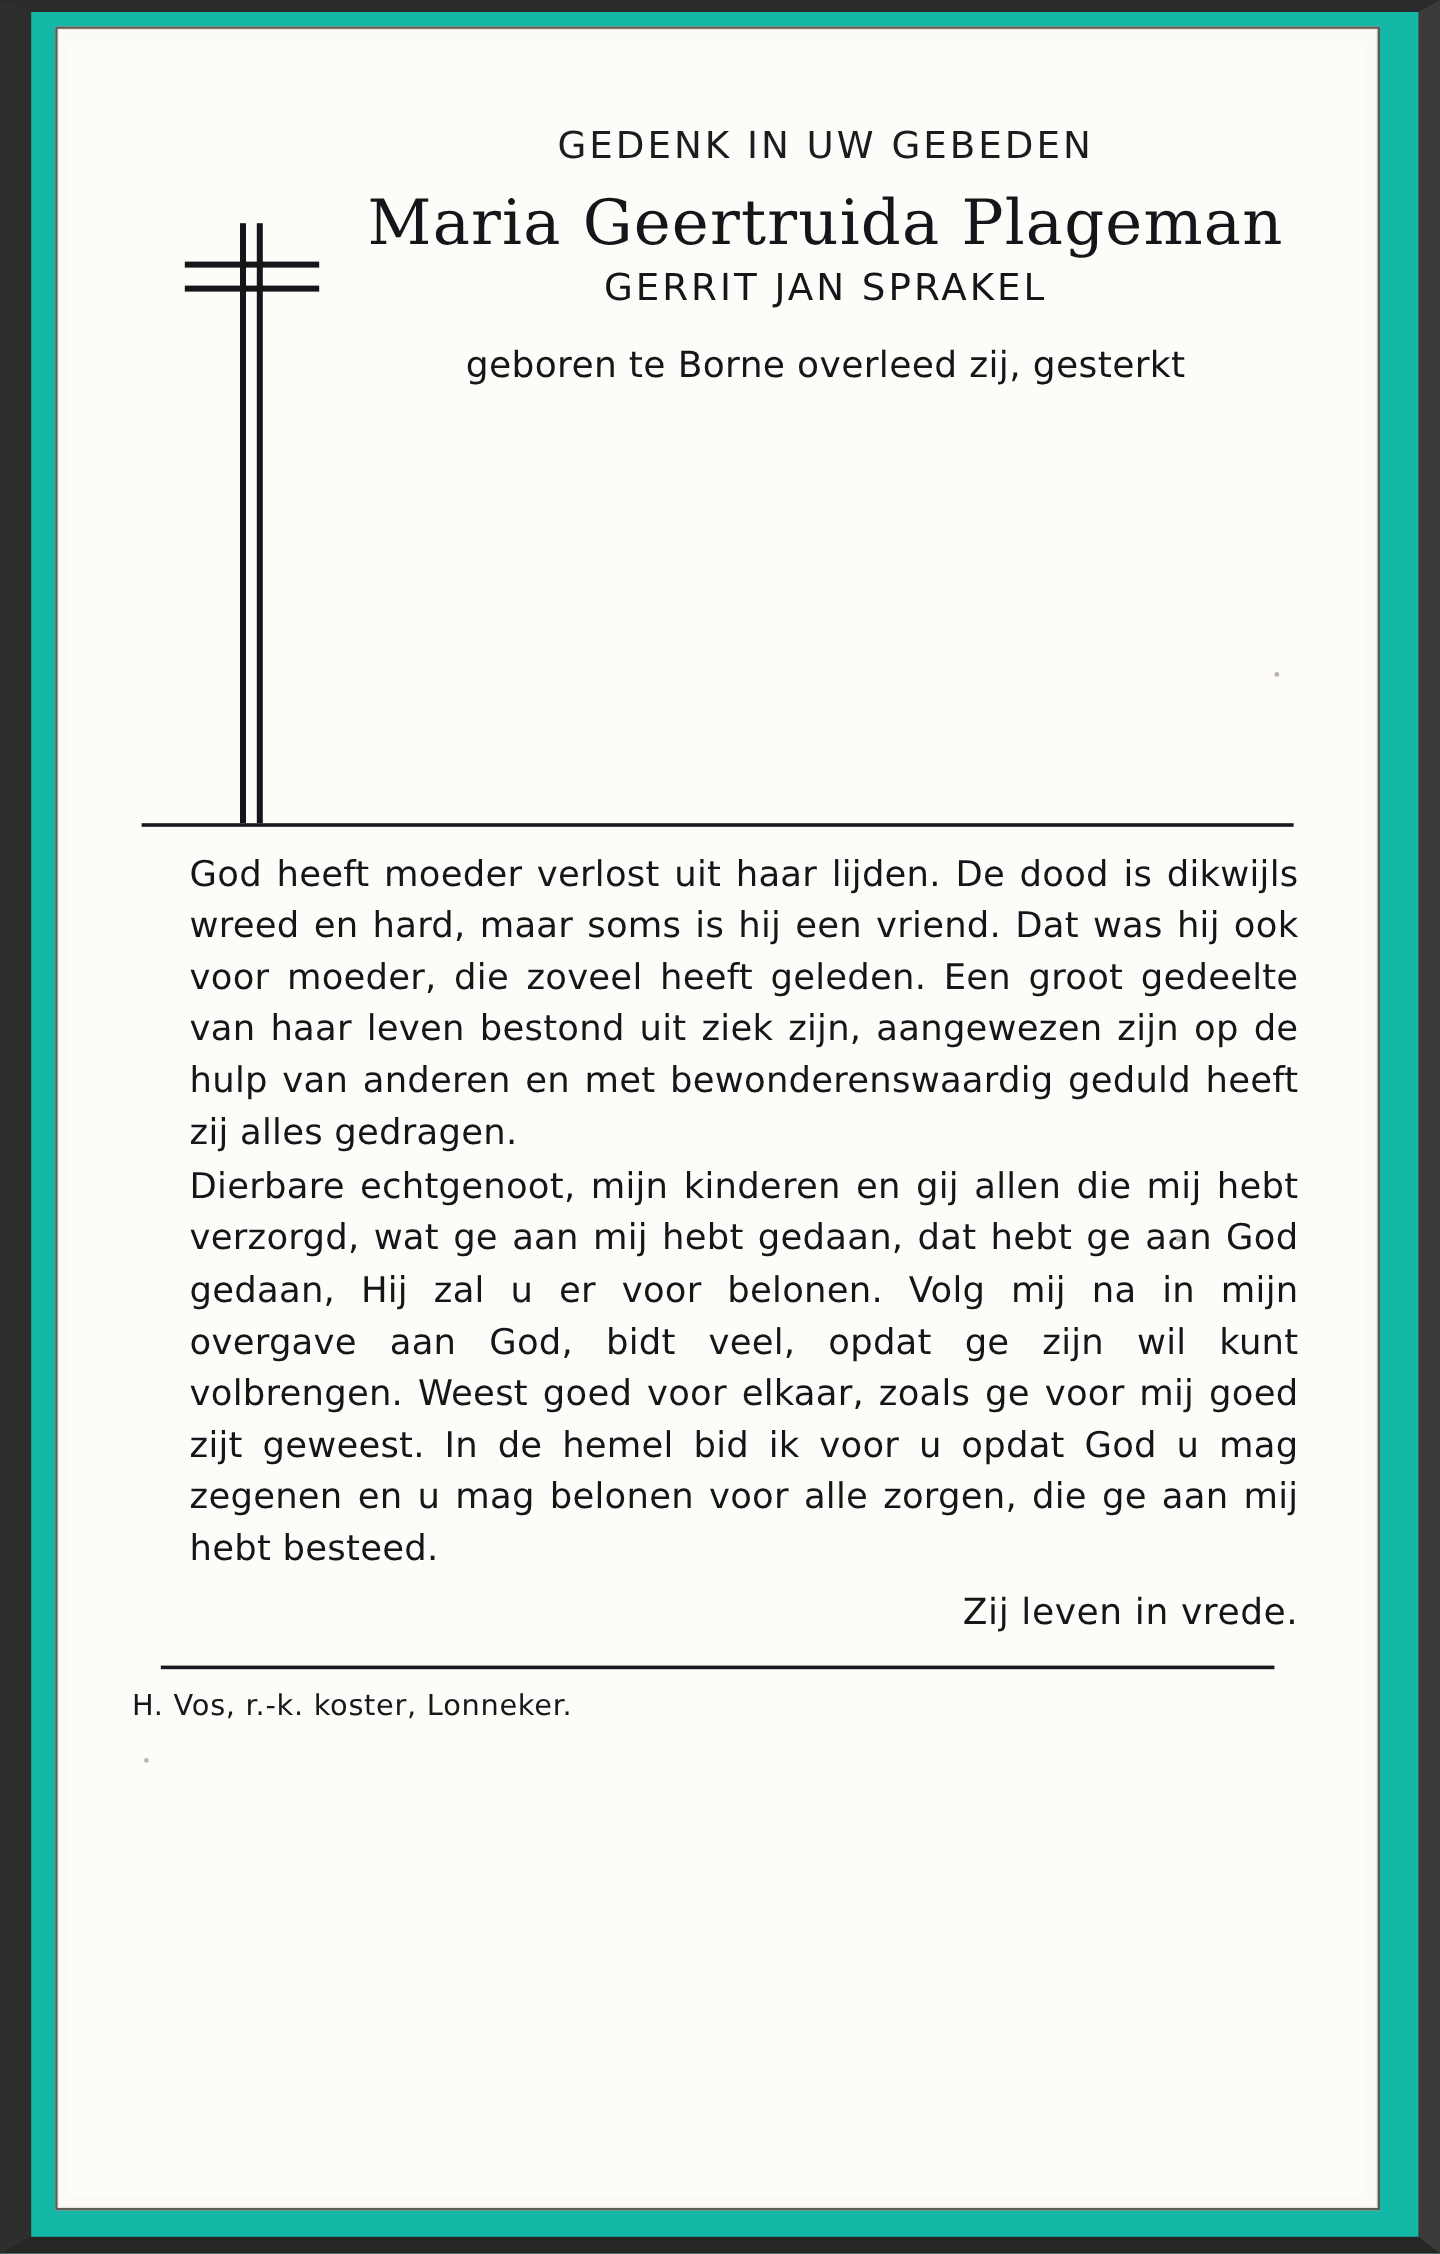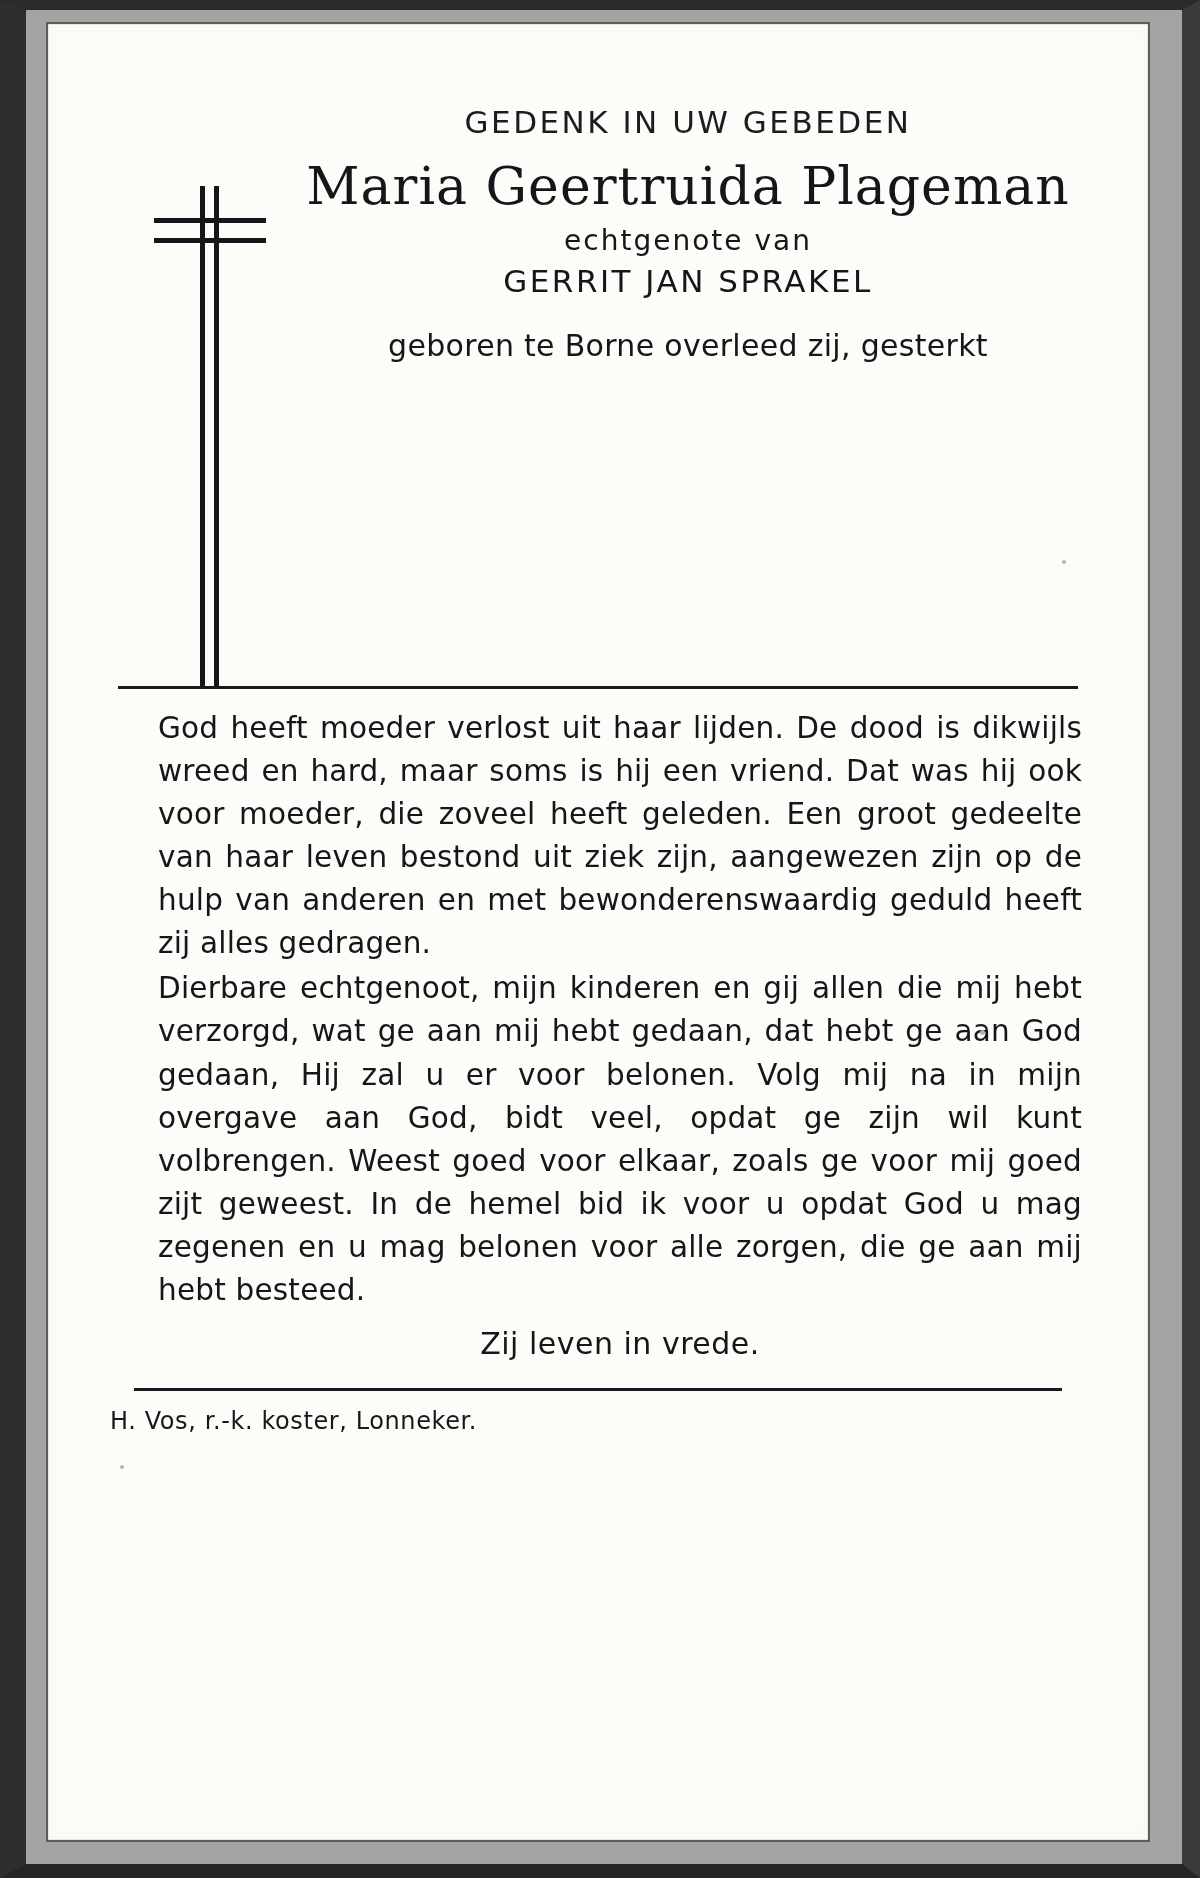--- a/index.html
+++ b/index.html
@@ -12,21 +12,21 @@
     height: 1878px;
     font-family: "DejaVu Sans", sans-serif;
     overflow: hidden;
   }
 
   
   .scan {
     position: relative;
     width: 1200px;
     height: 1878px;
-    background: #a3a3a3;
+    background: #14b8a6;
     box-sizing: border-box;
   }
 
   
   .scan::before {
     content: "";
     position: absolute;
     left: 0; top: 0; right: 0; bottom: 0;
     border-top: 10px solid #2b2b2b;
     border-left: 26px solid #2e2e2c;
@@ -164,21 +164,21 @@
   }
   .body-text p {
     margin: 0 0 0 0;
     text-align: justify;
     text-align-last: left;
   }
   .body-text p.second {
     margin-top: 2px;
   }
   .closing {
-    text-align: center;
+    text-align: right;
     font-size: 30px;
     margin-top: 10px;
     letter-spacing: 0.5px;
   }
 
   .rule-bottom {
     height: 3px;
     background: #191920;
     margin: 22px 24px 16px 24px;
   }
@@ -212,21 +212,20 @@
           <div class="v2"></div>
           <div class="h1"></div>
           <div class="h2"></div>
         </div>
 
         <div class="head-text">
           <div class="gedenk">GEDENK IN UW GEBEDEN</div>
 
           <div class="name">Maria Geertruida Plageman</div>
 
-          <div class="spouse-label">echtgenote van</div>
 
           <div class="spouse-name">GERRIT JAN SPRAKEL</div>
 
           <div class="bio">
             <div>geboren te Borne overleed zij, gesterkt</div>
           </div>
         </div>
       </div>
 
       <div class="rule"></div>

